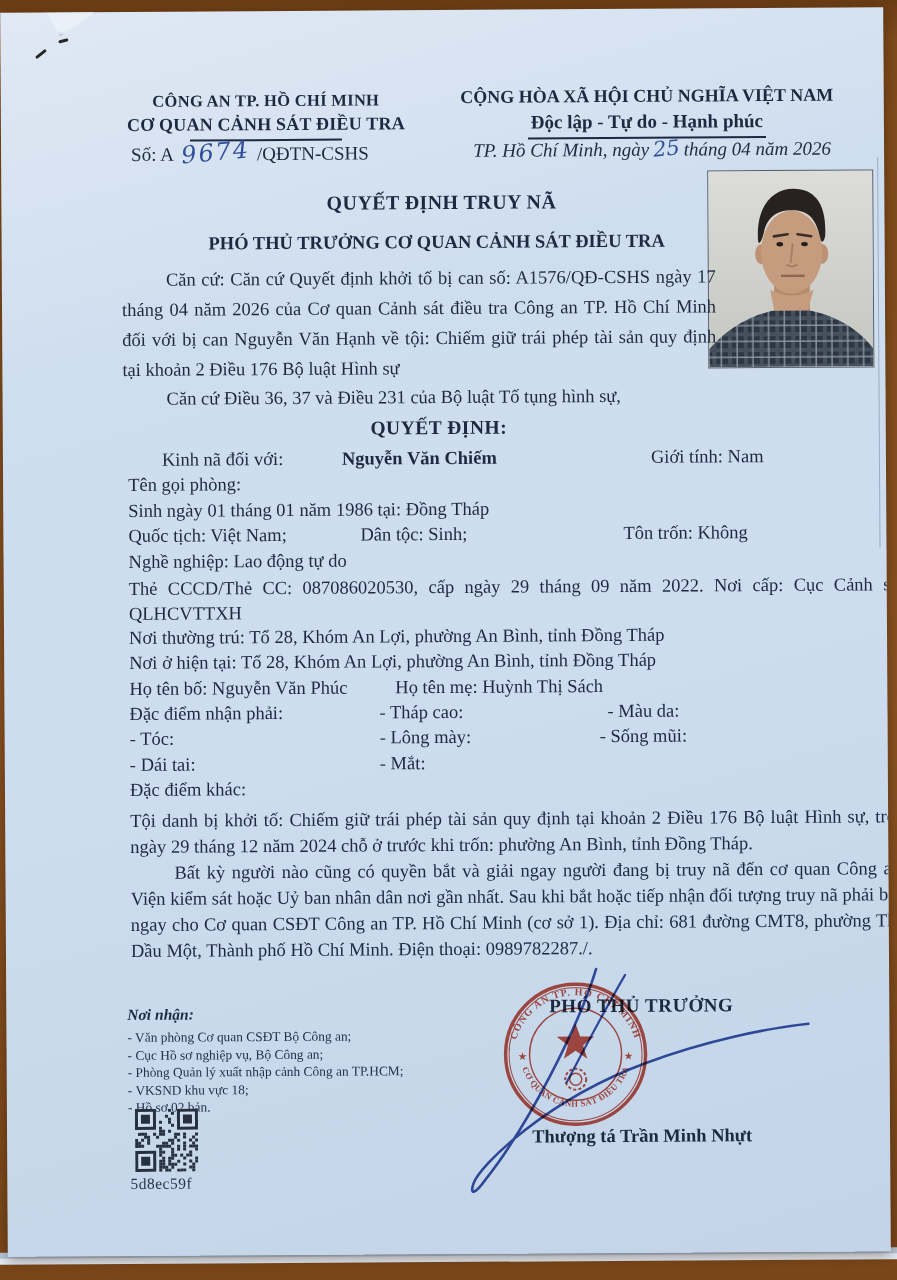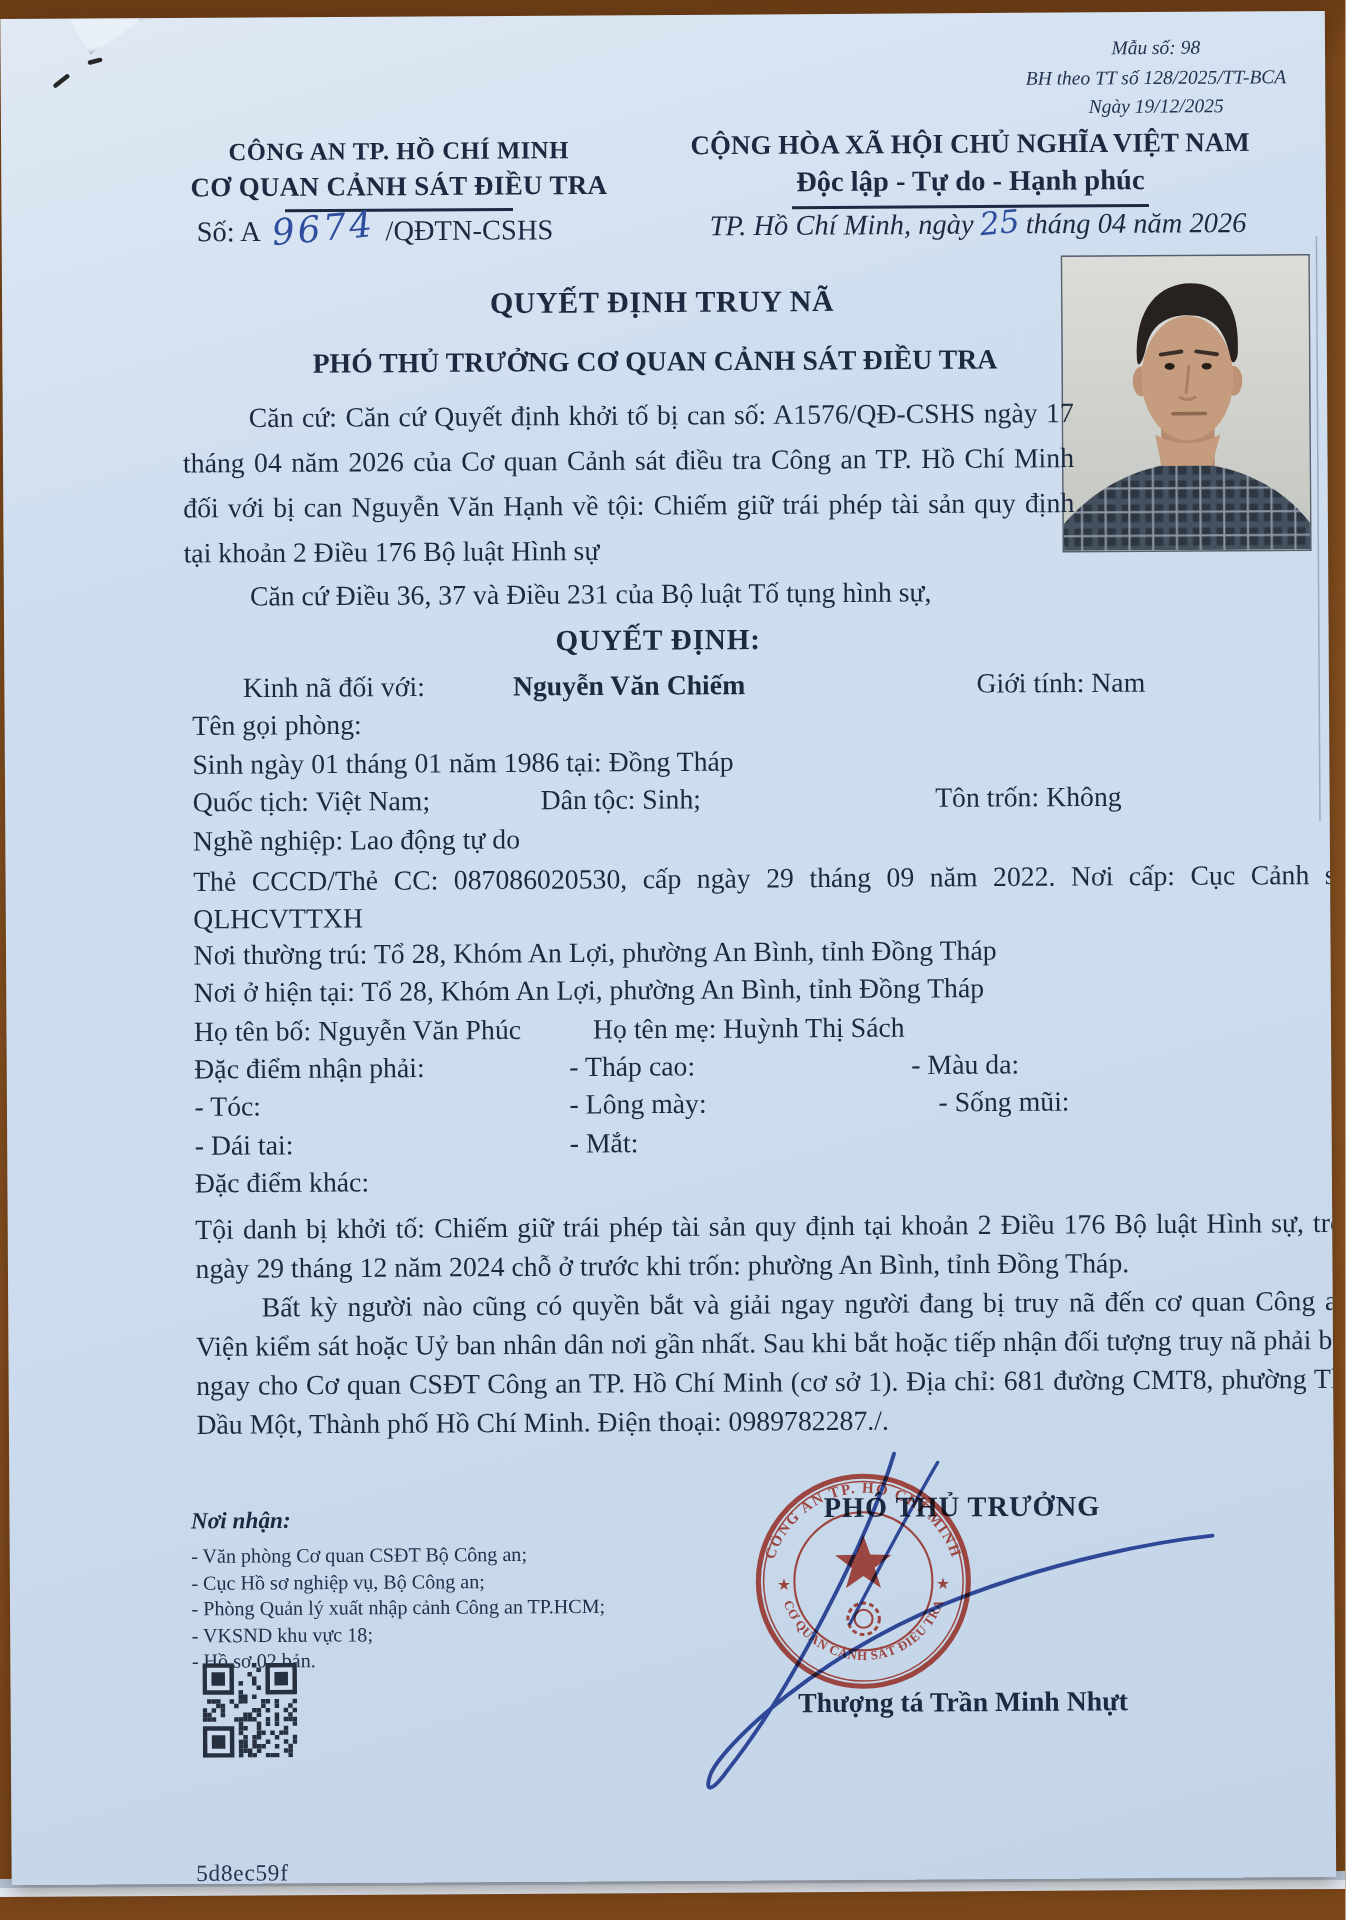--- a/index.html
+++ b/index.html
@@ -72,21 +72,21 @@
   .cabs{position:absolute;top:0;}
   .bold{font-weight:bold;}
   .para{width:775px;text-align:justify;font-size:18.5px;line-height:26px;}
   .charge-para{margin-top:3px;}
   .notice-para{text-indent:44px;}
 
   .recipients{position:absolute;left:121px;top:994px;width:330px;}
   .recipients .rtitle{font-weight:bold;font-style:italic;font-size:15.5px;margin-bottom:5px;}
   .recipients .ritem{font-size:13.4px;line-height:17.6px;color:#22304c;}
   .qr{position:absolute;left:128px;top:1097px;width:63px;height:63px;}
-  .qr-caption{position:absolute;left:123px;top:1229px;font-size:15.5px;letter-spacing:.5px;color:#27344e;}
+  .qr-caption{position:absolute;left:123px;top:1163px;font-size:15.5px;letter-spacing:.5px;color:#27344e;}
 
   .sig-role{position:absolute;left:450px;top:986px;width:370px;text-align:center;
     font-weight:bold;font-size:19px;letter-spacing:.6px;z-index:3;}
   .seal-svg{position:absolute;left:494px;top:970px;width:150px;height:150px;
     opacity:.88;mix-blend-mode:multiply;z-index:4;}
   .sign-svg{position:absolute;left:420px;top:946px;width:400px;height:248px;
     mix-blend-mode:multiply;z-index:5;}
   .sig-name{position:absolute;left:440px;top:1117px;width:390px;text-align:center;
     font-weight:bold;font-size:18.5px;z-index:6;}
 </style>
@@ -95,25 +95,20 @@
 
 <div class="stack-strip strip1"></div>
 <div class="stack-strip strip2"></div>
 
 <div class="paper">
   <div class="fold"></div>
   <div class="pen-mark mark1"></div>
   <div class="pen-mark mark2"></div>
   <div class="page-edge-line"></div>
 
-  <div class="form-meta">
-    <div>Mẫu số: 98</div>
-    <div>BH theo TT số 128/2025/TT-BCA</div>
-    <div>Ngày 19/12/2025</div>
-  </div>
 
   <div class="hdr-left">
     <div class="l1">CÔNG AN TP. HỒ CHÍ MINH</div>
     <div class="l2">CƠ QUAN CẢNH SÁT ĐIỀU TRA</div>
     <div class="rule rule-l"></div>
   </div>
 
   <div class="hdr-right">
     <div class="l1">CỘNG HÒA XÃ HỘI CHỦ NGHĨA VIỆT NAM</div>
     <div class="l2">Độc lập - Tự do - Hạnh phúc</div>
@@ -201,21 +196,21 @@
       <span class="cabs" style="left:266px">Họ tên mẹ: Huỳnh Thị Sách</span>
     </div>
     <div class="frow">
       <span>Đặc điểm nhận phải:</span>
       <span class="cabs" style="left:250px">- Tháp cao:</span>
       <span class="cabs" style="left:478px">- Màu da:</span>
     </div>
     <div class="frow">
       <span>- Tóc:</span>
       <span class="cabs" style="left:250px">- Lông mày:</span>
-      <span class="cabs" style="left:496px">- Sống mũi:</span>
+      <span class="cabs" style="left:470px">- Sống mũi:</span>
     </div>
     <div class="frow">
       <span>- Dái tai:</span>
       <span class="cabs" style="left:250px">- Mắt:</span>
     </div>
     <div class="frow">
       <span>Đặc điểm khác:</span>
     </div>
     <p class="para charge-para">Tội danh bị khởi tố: Chiếm giữ trái phép tài sản quy định tại khoản 2 Điều 176 Bộ luật Hình sự, trốn ngày 29 tháng 12 năm 2024 chỗ ở trước khi trốn: phường An Bình, tỉnh Đồng Tháp.</p>
     <p class="para notice-para">Bất kỳ người nào cũng có quyền bắt và giải ngay người đang bị truy nã đến cơ quan Công an, Viện kiểm sát hoặc Uỷ ban nhân dân nơi gần nhất. Sau khi bắt hoặc tiếp nhận đối tượng truy nã phải báo ngay cho Cơ quan CSĐT Công an TP. Hồ Chí Minh (cơ sở 1). Địa chỉ: 681 đường CMT8, phường Thủ Dầu Một, Thành phố Hồ Chí Minh. Điện thoại: 0989782287./.</p>

